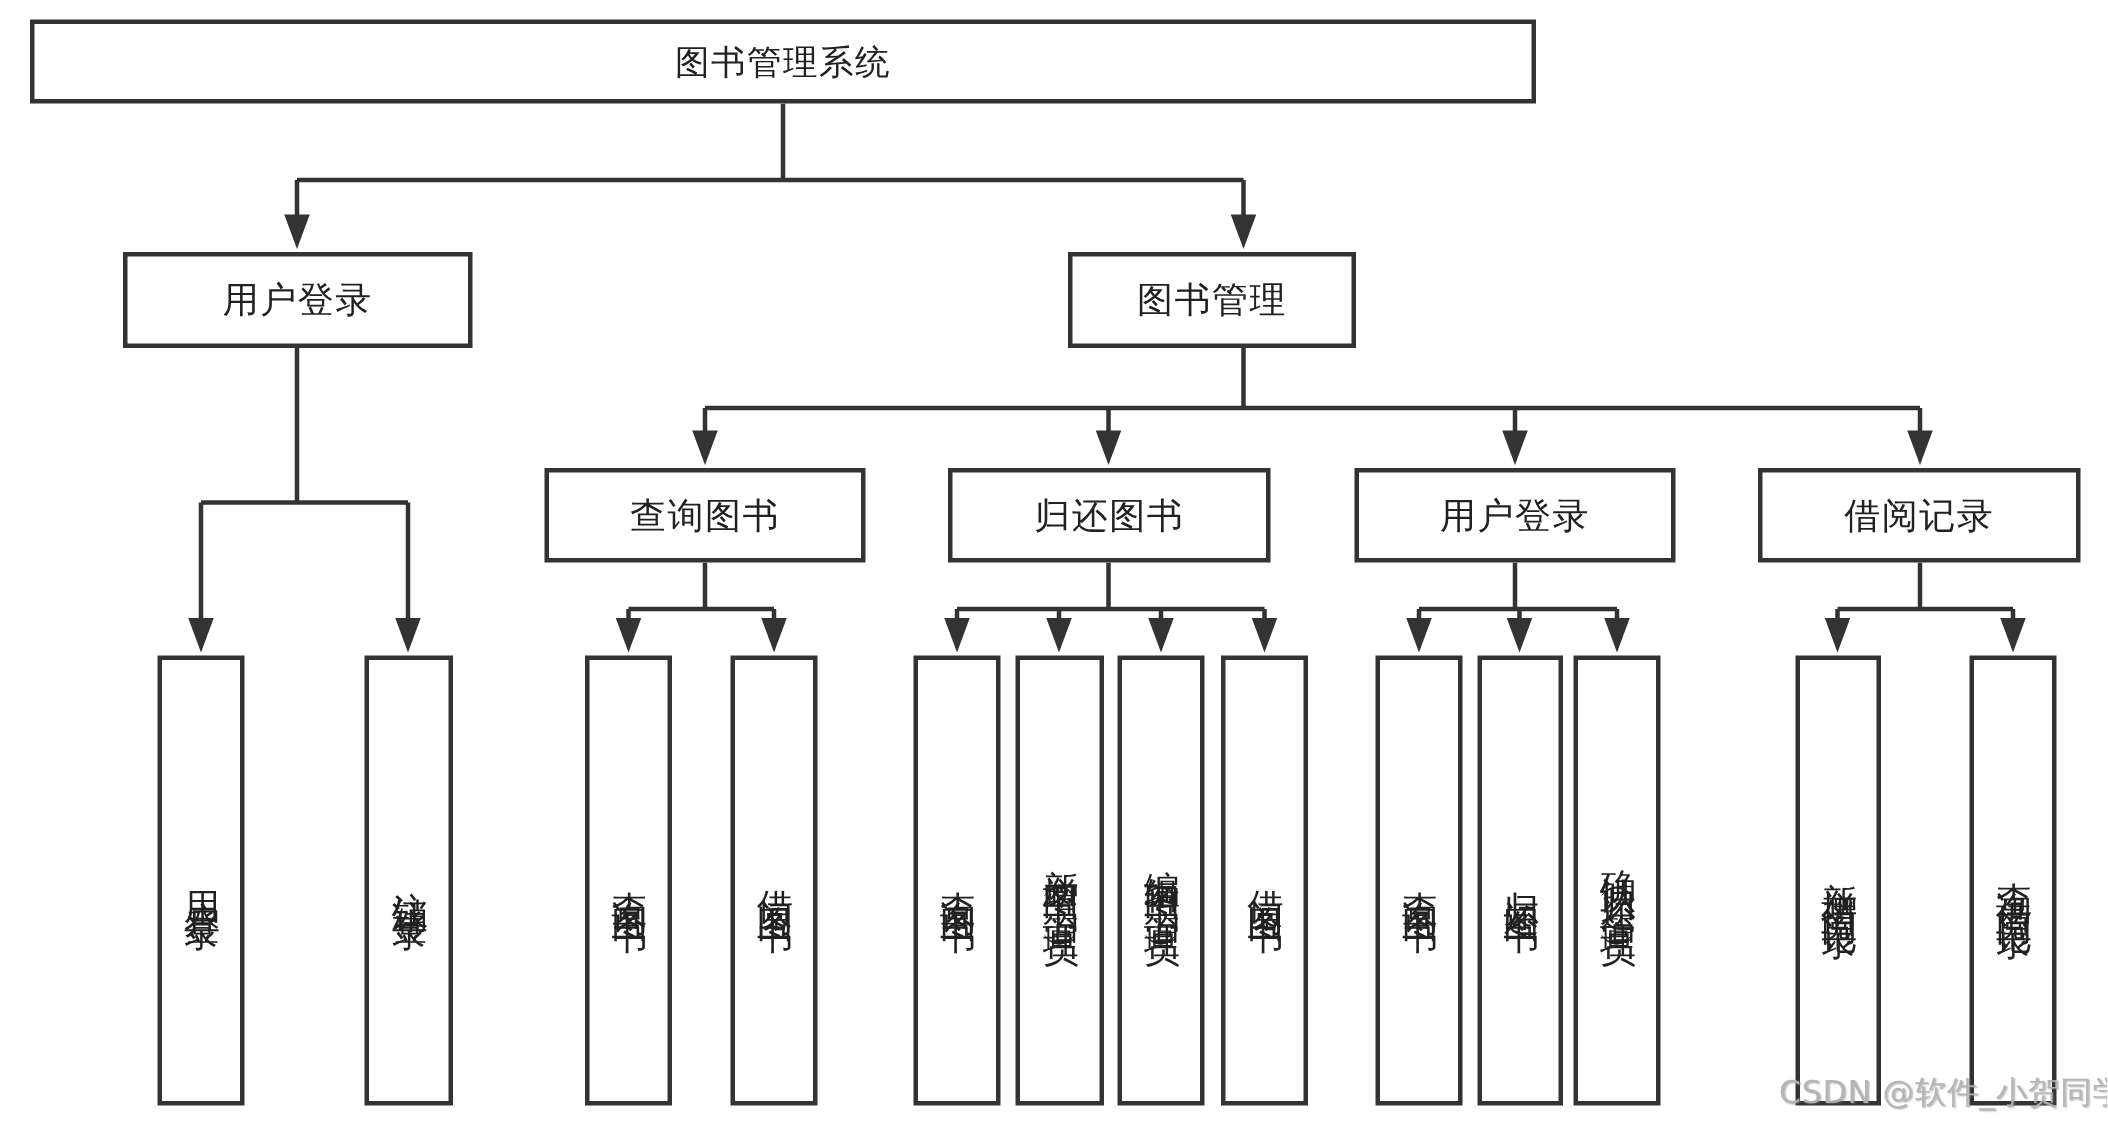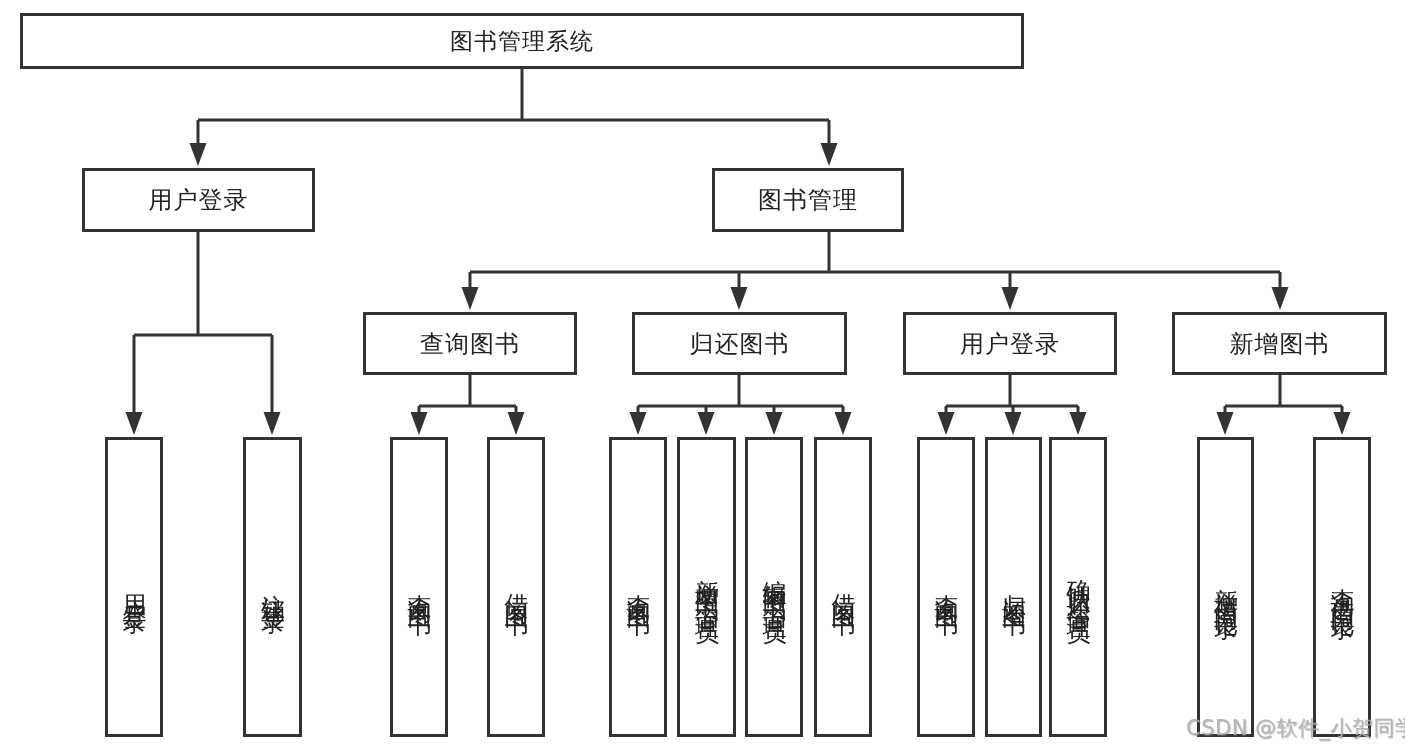--- a/index.html
+++ b/index.html
@@ -101,21 +101,21 @@
   </svg>
 
   <div class="node h-node root-node" style="left:20px; top:13px; width:1004px; height:56px;">图书管理系统</div>
 
   <div class="node h-node" style="left:82px; top:168px; width:233px; height:64px;">用户登录</div>
   <div class="node h-node" style="left:712px; top:168px; width:192px; height:64px;text-align:right;">图书管理</div>
 
   <div class="node h-node" style="left:363px; top:312px; width:214px; height:63px;">查询图书</div>
   <div class="node h-node" style="left:632px; top:312px; width:215px; height:63px;">归还图书</div>
   <div class="node h-node" style="left:903px; top:312px; width:214px; height:63px;">用户登录</div>
-  <div class="node h-node" style="left:1172px; top:312px; width:215px; height:63px;">新增图书</div>
+  <div class="node h-node" style="left:1172px; top:312px; width:215px; height:63px;">借阅记录</div>
 
   <div class="node v-node" style="left:105px; top:437px; width:58px; height:300px;">用户登录</div>
   <div class="node v-node" style="left:243px; top:437px; width:59px; height:300px;">注销登录</div>
 
   <div class="node v-node" style="left:390px; top:437px; width:58px; height:300px;">查询图书</div>
   <div class="node v-node" style="left:487px; top:437px; width:58px; height:300px;">借阅图书</div>
 
   <div class="node v-node" style="left:609px; top:437px; width:58px; height:300px;">查询图书</div>
   <div class="node v-node" style="left:677px; top:437px; width:59px; height:300px;">新增图书（管理员）</div>
   <div class="node v-node" style="left:745px; top:437px; width:58px; height:300px;">编辑图书（管理员）</div>

